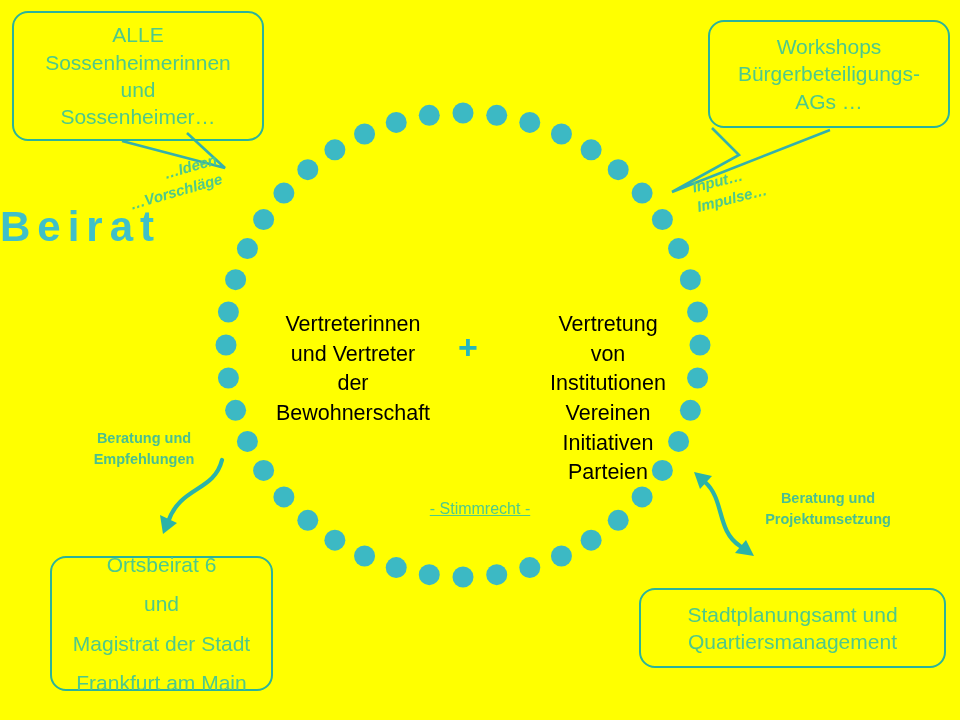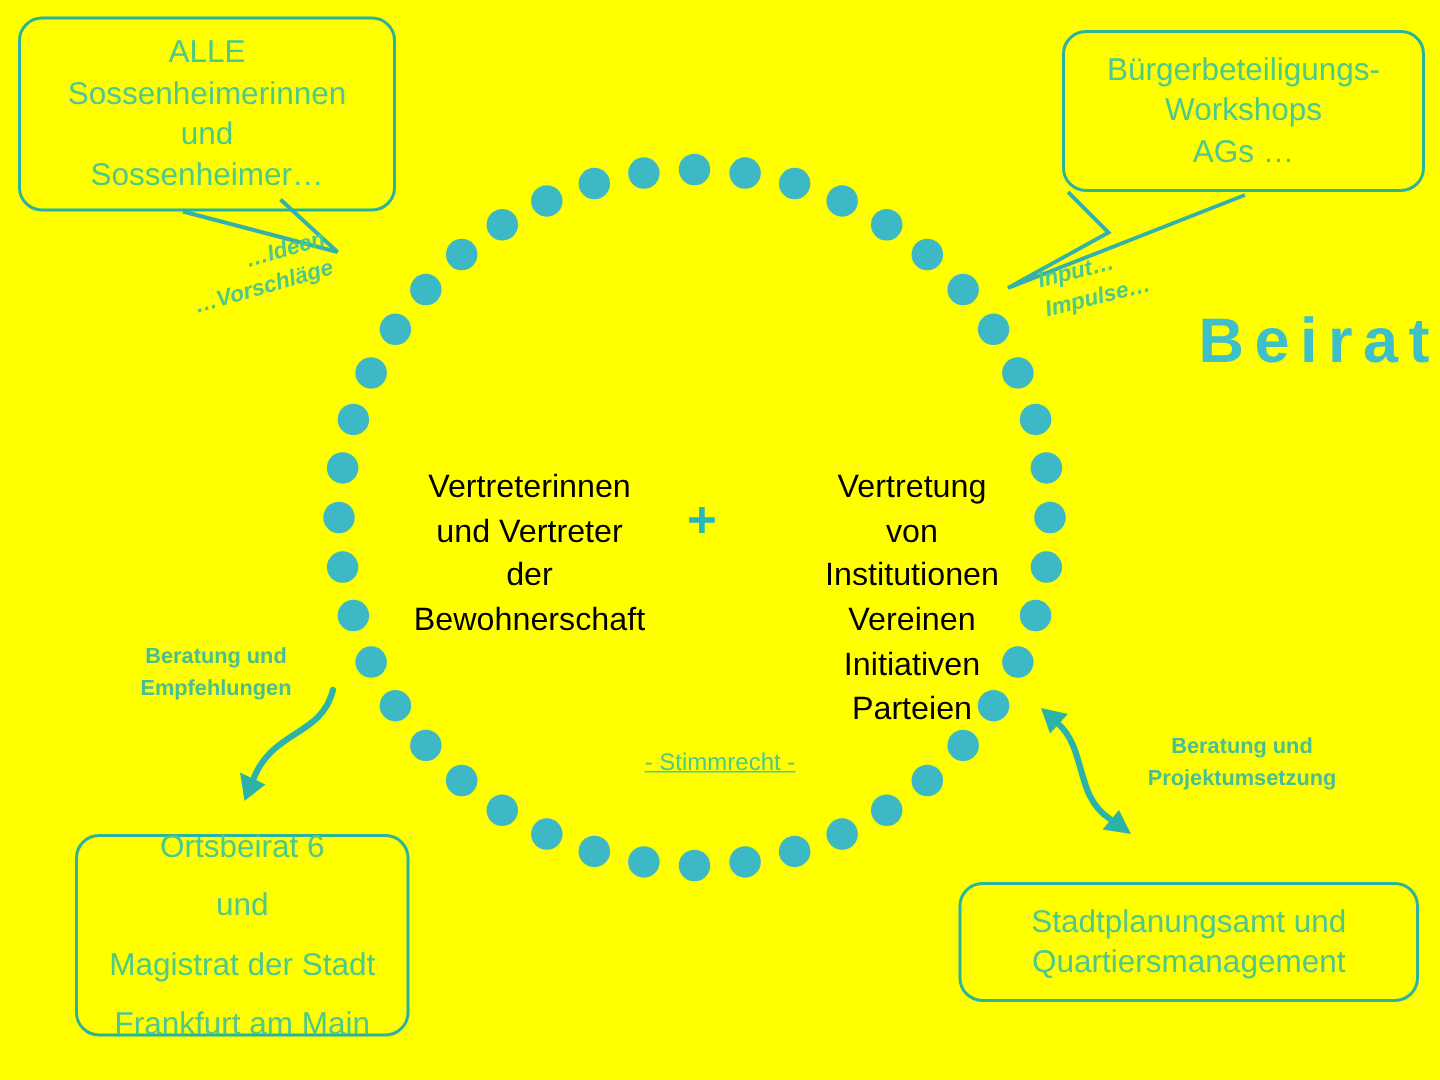--- a/index.html
+++ b/index.html
@@ -57,21 +57,21 @@
   }
   #box-stadtplanung {
     left: 639px; top: 588px; width: 307px; height: 80px;
     font-size: 21px;
   }
 
   
   #beirat-title {
     position: absolute;
     left: 0; top: 203px; width: 960px;
-    text-align: right;
+    text-align: left;
     font-size: 42px;
     font-weight: bold;
     letter-spacing: 7px;
     color: #3fc0c8;
   }
   .center-col {
     position: absolute;
     color: #000000;
     font-size: 21.5px;
     line-height: 1.38;
@@ -199,22 +199,22 @@
   </svg>
 
   <div class="box" id="box-alle">
     <span class="line">ALLE</span>
     <span class="line">Sossenheimerinnen</span>
     <span class="line">und</span>
     <span class="line">Sossenheimer…</span>
   </div>
 
   <div class="box" id="box-buerger">
+    <span class="line">Workshops</span>
     <span class="line">Bürgerbeteiligungs-</span>
-    <span class="line">Workshops</span>
     <span class="line">AGs …</span>
   </div>
 
   <div class="box" id="box-ortsbeirat">
     <span class="line">Ortsbeirat 6</span>
     <span class="line">und</span>
     <span class="line">Magistrat der Stadt</span>
     <span class="line">Frankfurt am Main</span>
   </div>
 

